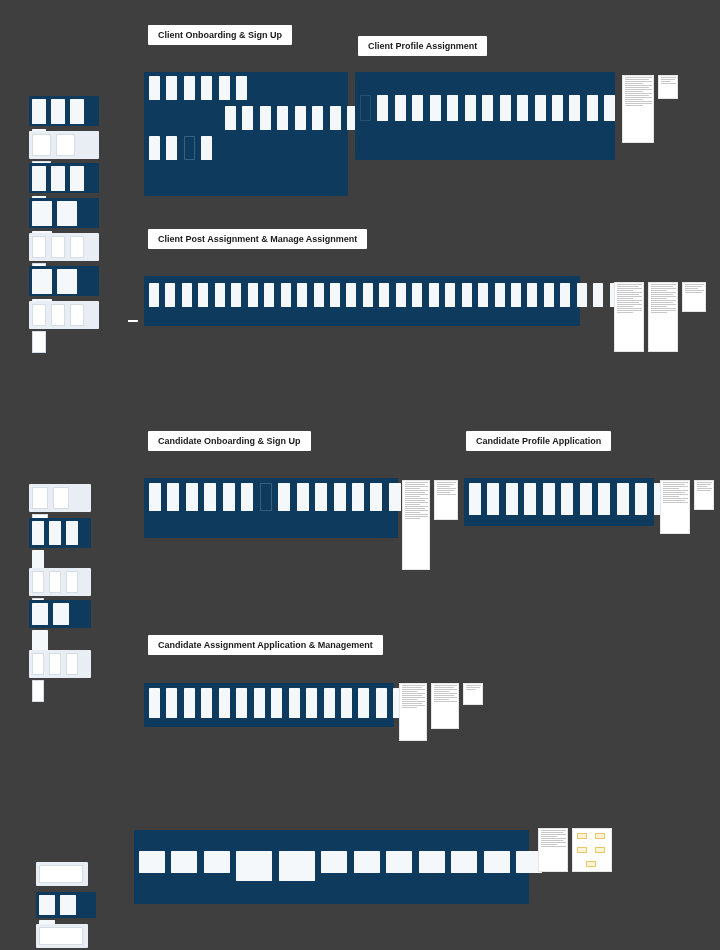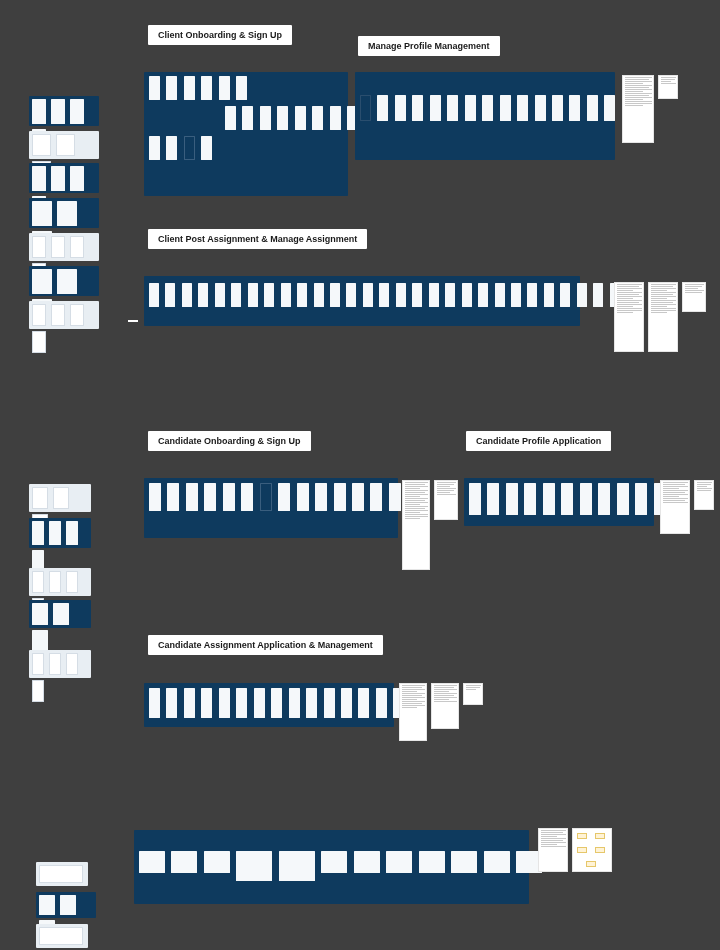--- a/index.html
+++ b/index.html
@@ -143,21 +143,21 @@
     <span class="screen" style="width:11px;height:24px;"></span>
   </div>
   <div class="screen-row" style="margin-top:-2px;">
     <span class="screen" style="width:11px;height:24px;"></span>
     <span class="screen" style="width:11px;height:24px;"></span>
     <span class="screen" style="width:11px;height:24px;background:#0e3a5e;border:0.5px solid #3a5e7e;"></span>
     <span class="screen" style="width:11px;height:24px;"></span>
   </div>
 </div>
 
-<div class="label" style="left:358px; top:36px;">Manage Profile Management</div>
+<div class="label" style="left:358px; top:36px;">Client Profile Assignment</div>
 
 <div class="flow-board" style="left:355px; top:72px; width:260px; height:88px;">
   <div class="screen-row" style="padding-top:22px;">
     <span class="screen" style="width:11px;height:26px;background:#0e3a5e;border:0.5px solid #2a4e6e;"></span>
     <span class="screen" style="width:11px;height:26px;"></span>
     <span class="screen" style="width:11px;height:26px;"></span>
     <span class="screen" style="width:11px;height:26px;"></span>
     <span class="screen" style="width:11px;height:26px;"></span>
     <span class="screen" style="width:11px;height:26px;"></span>
     <span class="screen" style="width:11px;height:26px;"></span>

